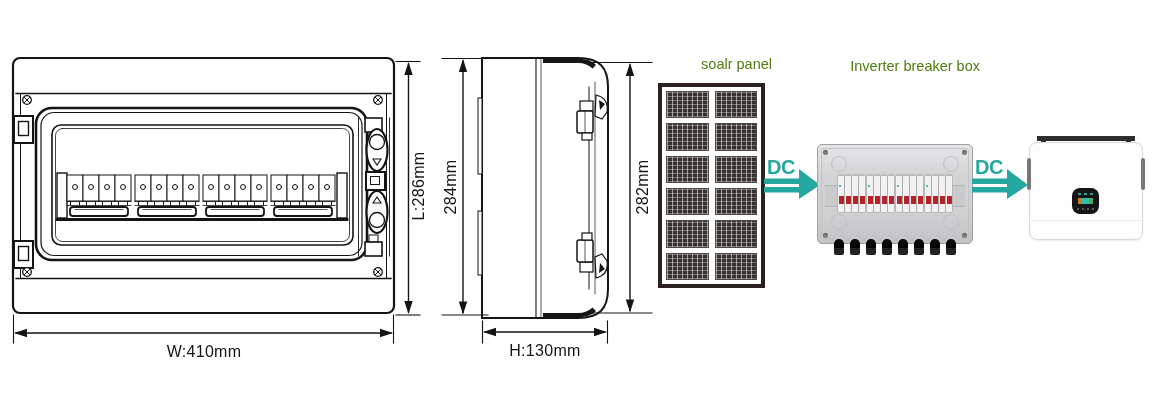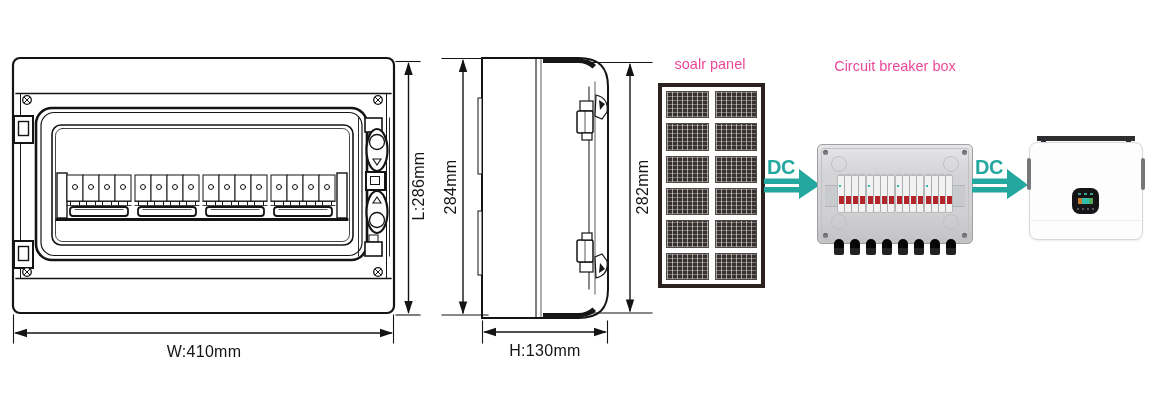--- a/index.html
+++ b/index.html
@@ -7,21 +7,21 @@
     --line-black:#141414;
     --breaker-red:#b2262b;
   }
   html,body{margin:0;padding:0;background:#fff;}
   .canvas{position:relative;width:1155px;height:409px;background:#fff;overflow:hidden;
           font-family:"Liberation Sans",sans-serif;}
   .abs{position:absolute;}
   svg text{font-family:"Liberation Sans",sans-serif;}
   .dim-label{font-size:16px;fill:var(--line-black);stroke:none;letter-spacing:.3px;}
   .dc-text{font-size:20px;font-weight:700;fill:var(--accent-teal);stroke:none;letter-spacing:-.5px;}
-  .flow-title{position:absolute;font-size:14.5px;color:#ec4899;text-align:center;}
+  .flow-title{position:absolute;font-size:14.5px;color:#4d7c0f;text-align:right;}
 
   
   .solar-panel{left:658px;top:83px;width:107px;height:205px;box-sizing:border-box;
     border:4px solid #2b2220;background:#fff;padding:4px;display:grid;
     grid-template-columns:repeat(2,1fr);grid-template-rows:repeat(6,1fr);gap:5px 6px;}
   .solar-cell{background:#37312f;border:1px solid #504a47;
     background-image:
       repeating-linear-gradient(90deg, rgba(250,250,250,.55) 0 1px, transparent 1px 5px),
       repeating-linear-gradient(0deg, rgba(250,250,250,.35) 0 1px, transparent 1px 4px);}
 
@@ -253,21 +253,21 @@
 
   <svg class="abs" style="left:764px;top:153px" width="56" height="48" viewBox="0 0 56 48">
     <text class="dc-text" x="3" y="21">DC</text>
     <g fill="var(--accent-teal)">
       <rect x="0" y="25.5" width="37" height="5.5"></rect>
       <rect x="0" y="34" width="37" height="5.5"></rect>
       <path d="M35,16 L56,32 L35,46 Z"></path>
     </g>
   </svg>
 
-  <div class="flow-title" style="left:810px;top:58px;width:170px">Circuit breaker box</div>
+  <div class="flow-title" style="left:810px;top:58px;width:170px">Inverter breaker box</div>
 
   <div class="abs cb-photo">
     <div class="cb-frame"></div>
     <div class="cb-screw" style="left:5px;top:5px"></div>
     <div class="cb-screw" style="right:5px;top:5px"></div>
     <div class="cb-screw" style="left:5px;bottom:5px"></div>
     <div class="cb-screw" style="right:5px;bottom:5px"></div>
     <div class="cb-knock" style="left:13px;top:11px"></div>
     <div class="cb-knock" style="right:13px;top:11px"></div>
     <div class="cb-knock" style="left:13px;bottom:13px"></div>

